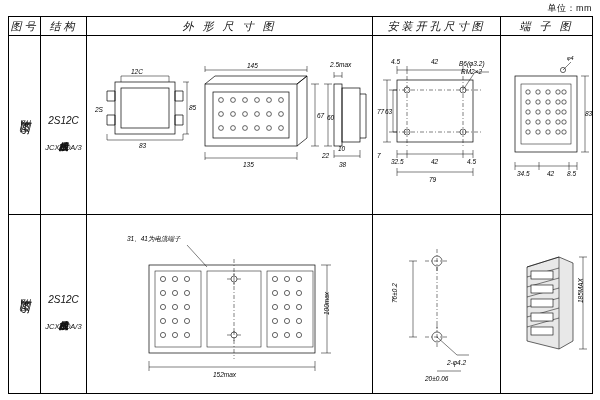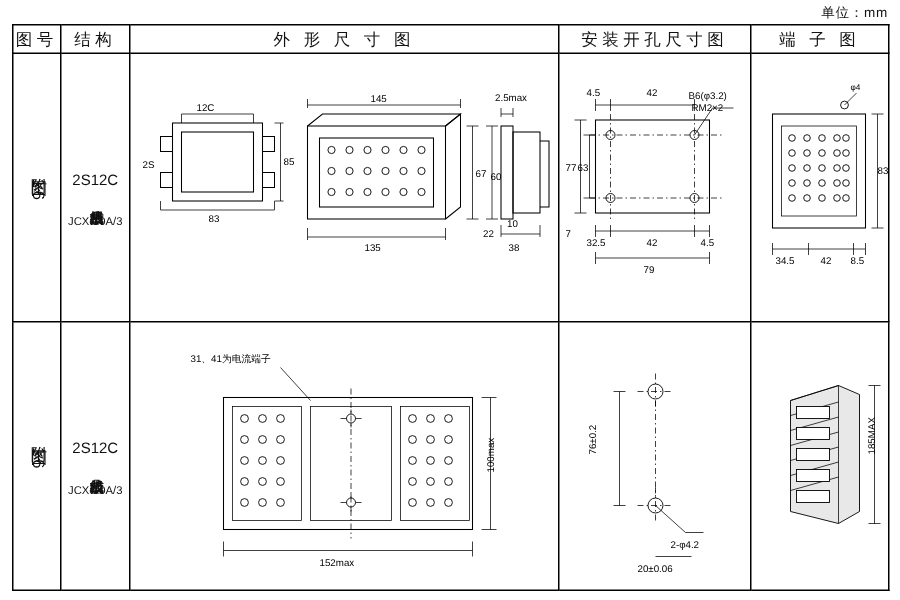--- a/index.html
+++ b/index.html
@@ -15,20 +15,21 @@
   .unit{
     position:absolute;right:8px;top:2px;
     font-size:9px;letter-spacing:0.5px;
   }
 
   table.main{
     position:absolute;left:8px;top:16px;
     width:584px;height:376px;
     border-collapse:collapse;
     table-layout:fixed;
+    font-style:italic;
   }
   table.main td,table.main th{
     border:1px solid #000;
     padding:0;
     vertical-align:middle;
     text-align:center;
   }
   thead th{
     height:18px;
     font-weight:normal;

